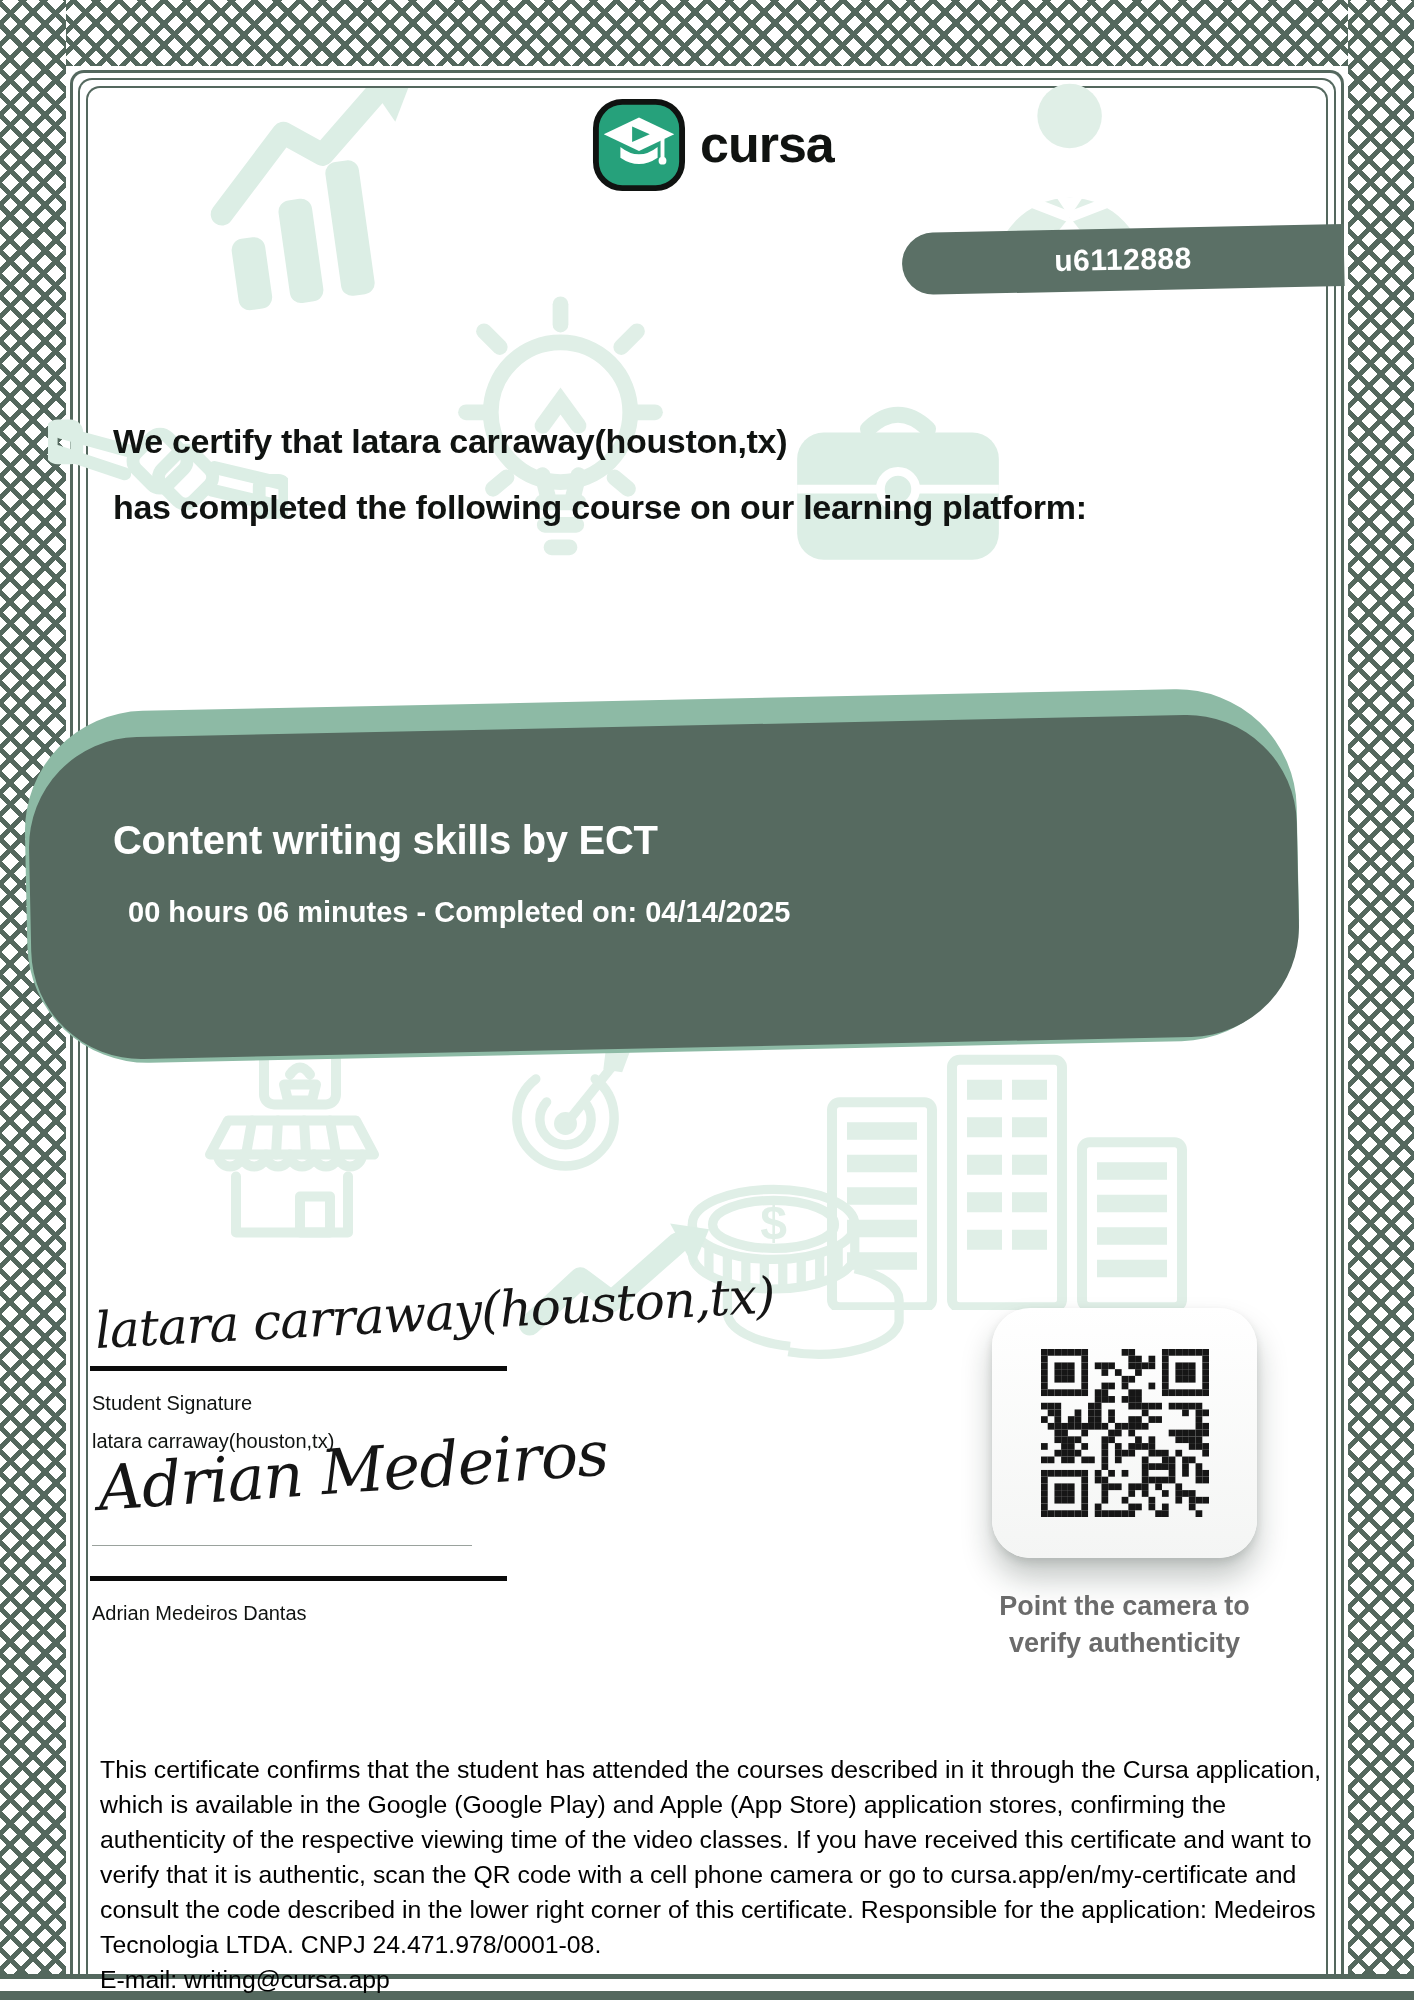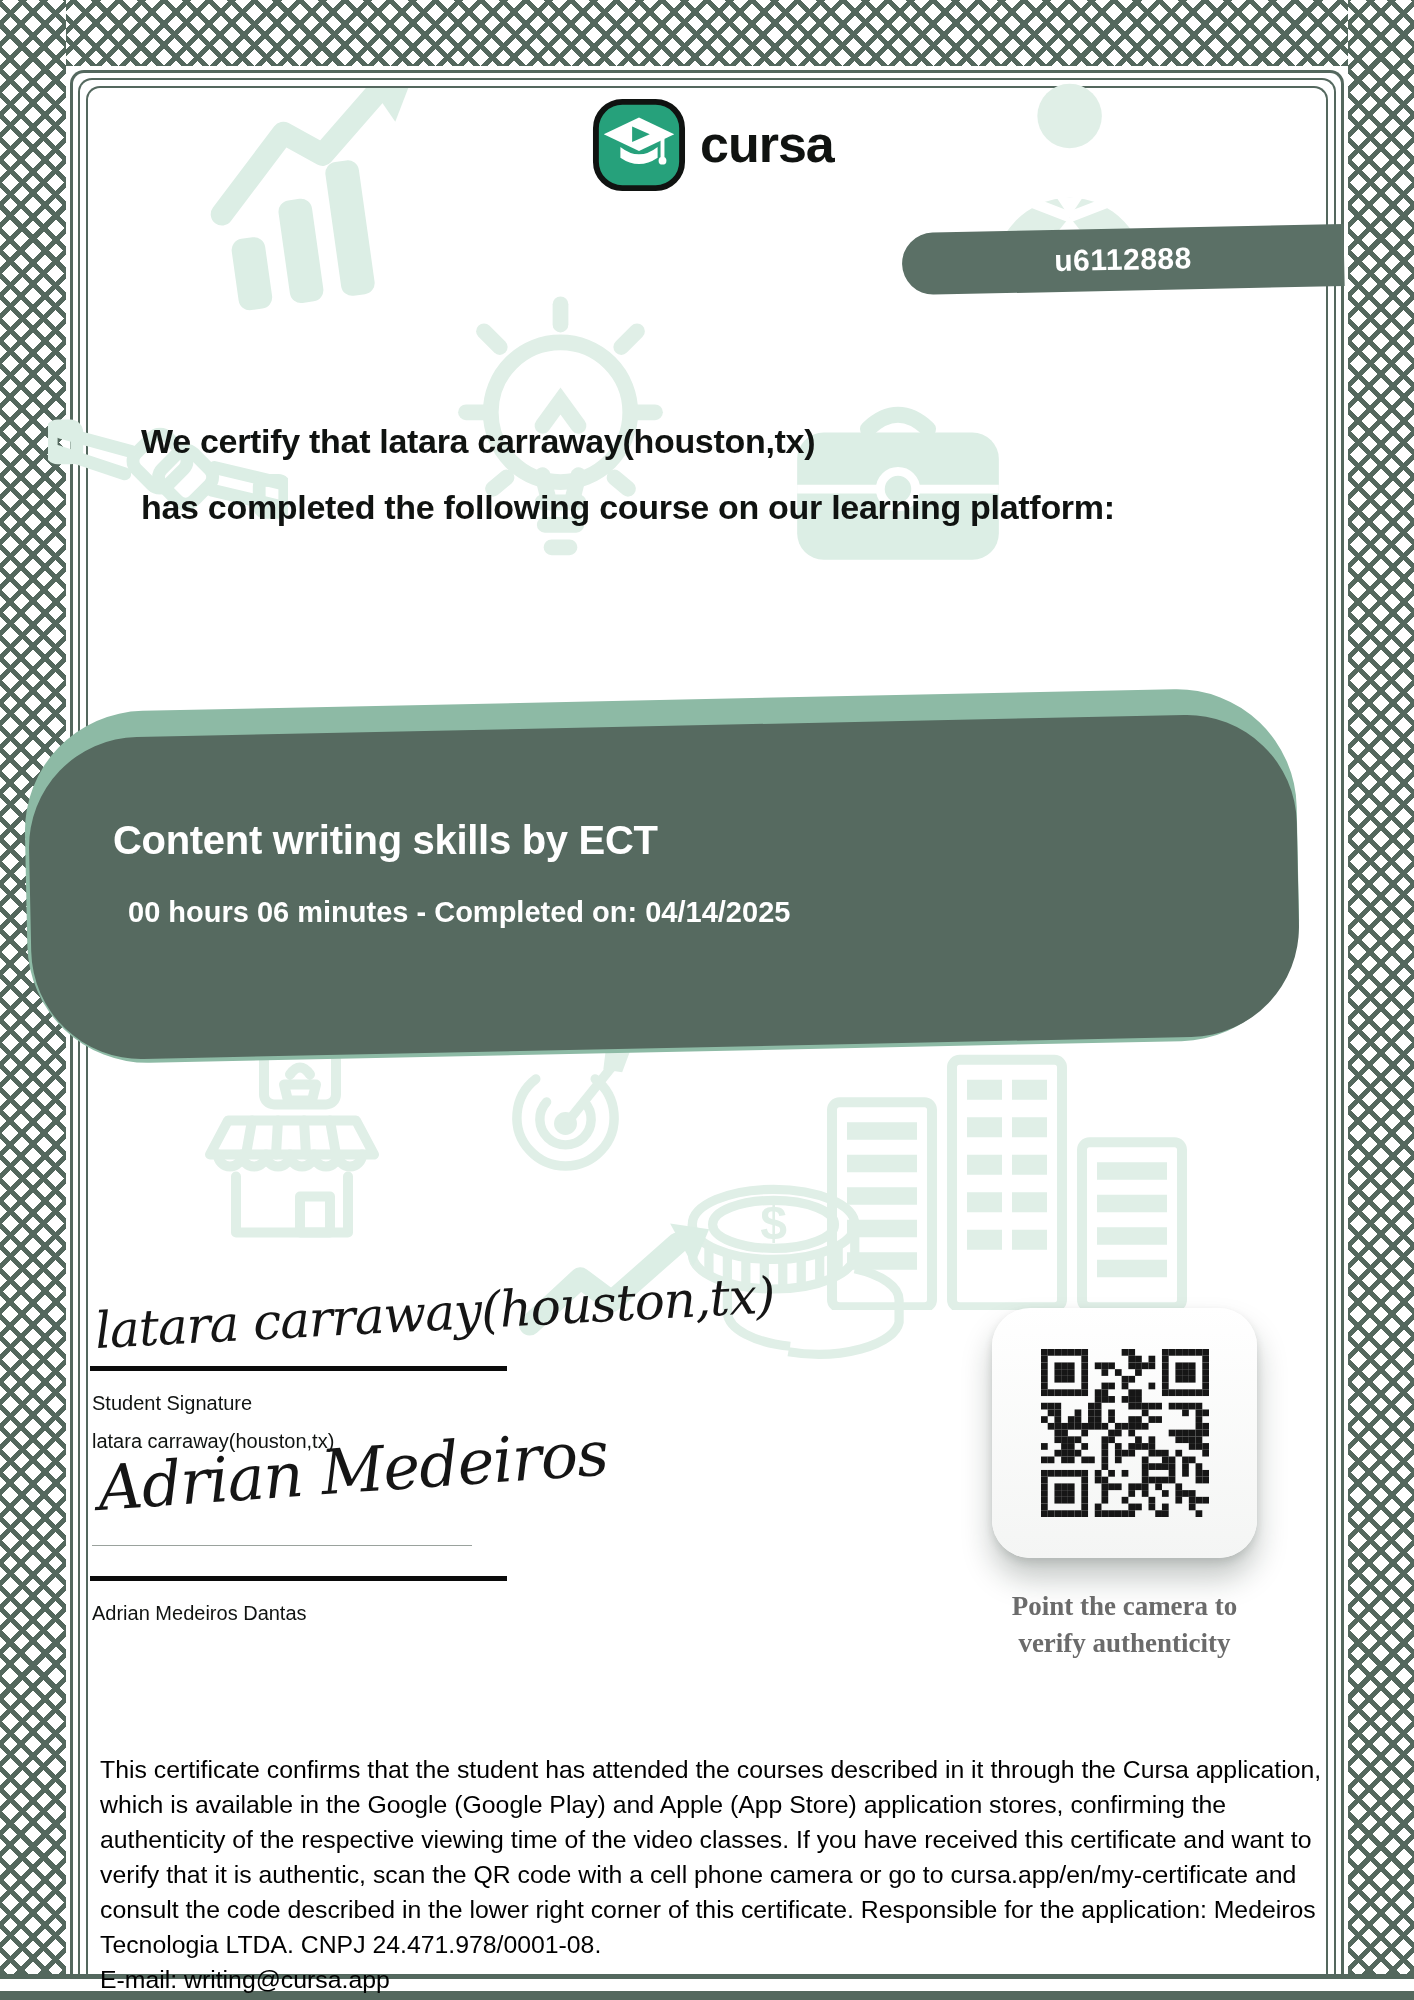--- a/index.html
+++ b/index.html
@@ -50,21 +50,21 @@
     position:absolute;left:902px;top:224px;width:442px;height:62px;z-index:4;
     background:#5b7066;border-radius:36px 0 0 36px;
     transform:rotate(-1.2deg);transform-origin:100% 50%;
     display:flex;align-items:center;justify-content:center;
     color:#fff;font-size:30px;font-weight:bold;letter-spacing:.5px;
   }
 
   
   .statement{
     position:absolute;left:113px;top:408px;z-index:5;
-    font-size:34px;line-height:66px;font-weight:bold;white-space:pre-line;letter-spacing:-.3px;margin-left:28px;
+    font-size:34px;line-height:66px;font-weight:bold;white-space:pre-line;letter-spacing:-.3px;
   }
 
   
   .banner-sage{
     position:absolute;left:26px;top:700px;width:1272px;height:352px;z-index:3;
     background:var(--sage);border-radius:120px;transform:rotate(-1.2deg);
   }
   .banner-dark{
     position:absolute;left:30px;top:726px;width:1268px;height:322px;z-index:3;
     background:var(--banner);border-radius:110px;transform:rotate(-1.2deg);
@@ -88,21 +88,21 @@
 
   
   .qr-card{
     position:absolute;left:992px;top:1308px;width:265px;height:250px;z-index:5;
     background:linear-gradient(180deg,#ffffff,#f4f5f4);border-radius:38px;
     box-shadow:0 20px 30px rgba(20,35,28,.25), 0 4px 8px rgba(20,35,28,.12);
     display:flex;align-items:center;justify-content:center;
   }
   .qr-caption{
     position:absolute;left:992px;top:1588px;width:265px;z-index:5;
-    text-align:center;color:var(--muted);font-size:27px;line-height:37px;font-weight:bold;font-family:Liberation Serif, serif;
+    text-align:center;color:var(--muted);font-size:27px;line-height:37px;font-weight:bold;
   }
 
   
   .footer{
     position:absolute;left:100px;top:1727px;width:1245px;z-index:5;
     font-size:24.8px;line-height:35px;color:#000000;
   }
 </style>
 </head>
 <body>

